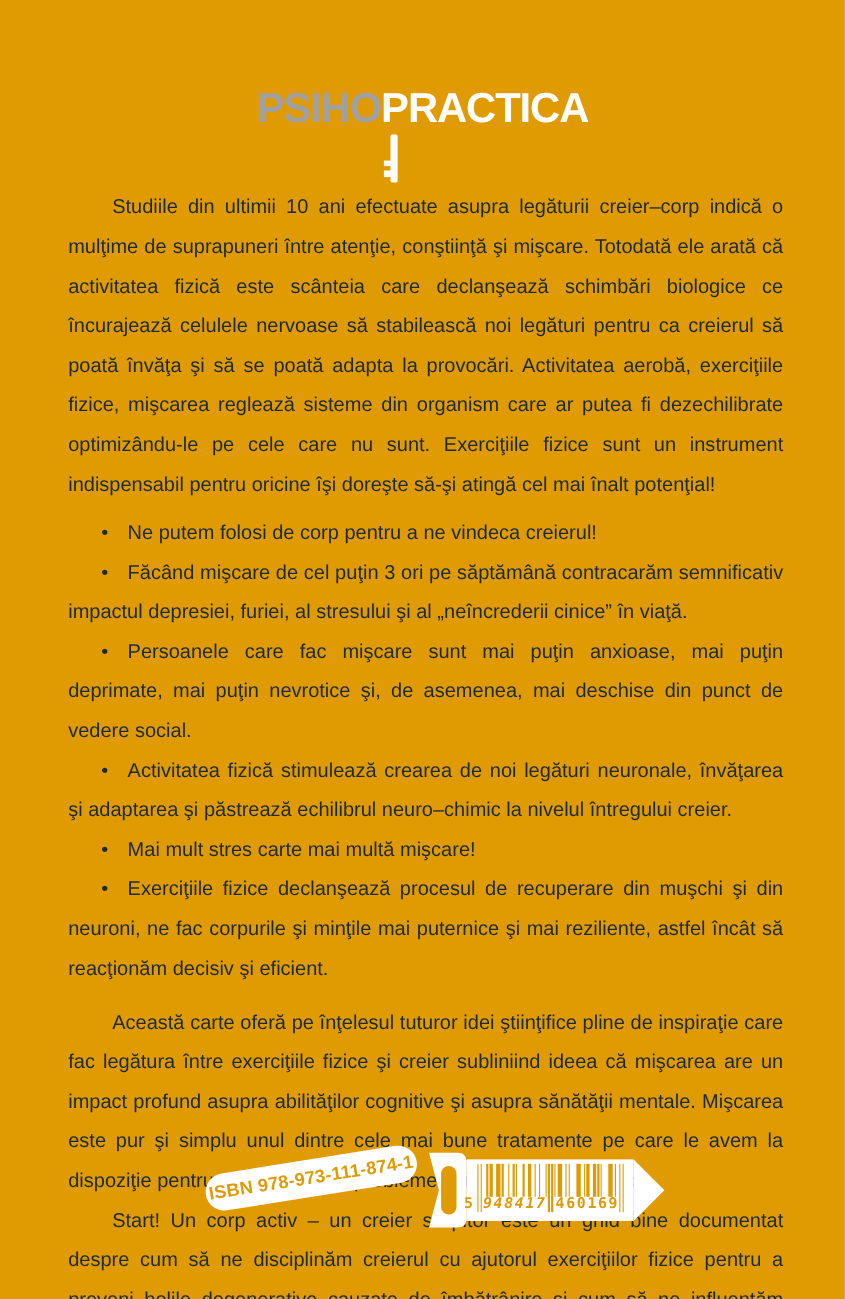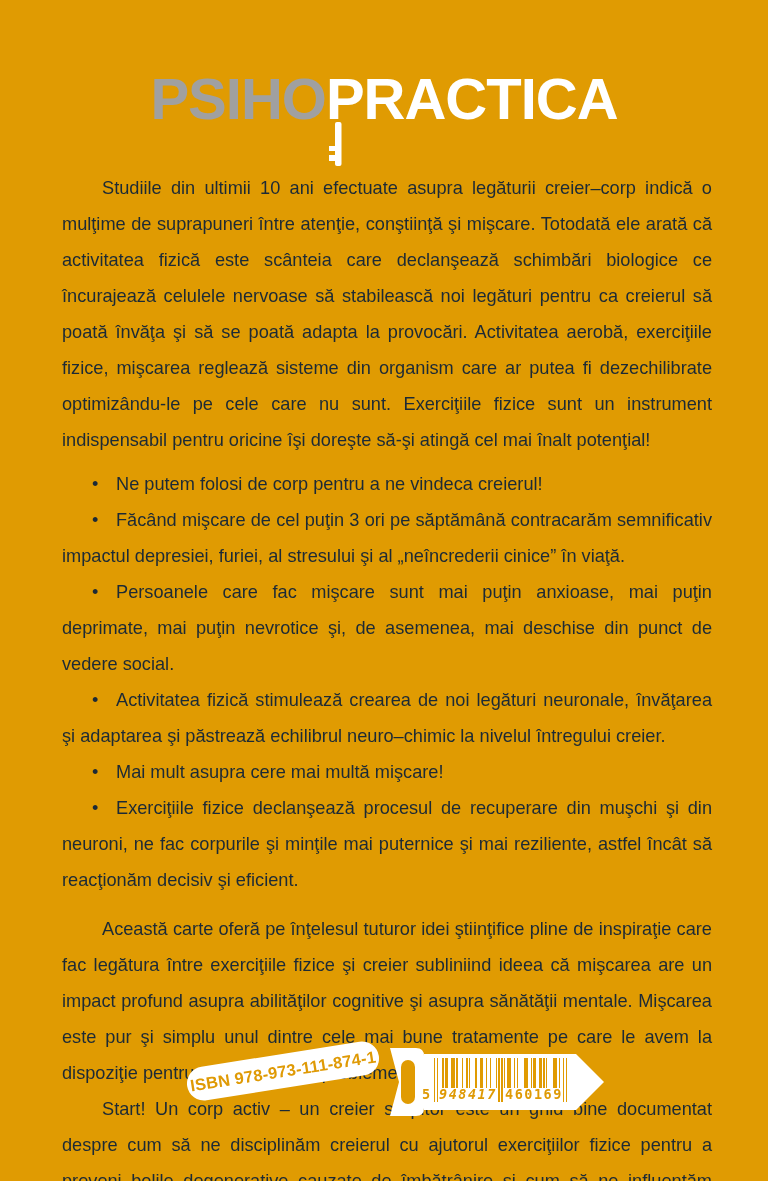--- a/index.html
+++ b/index.html
@@ -13,21 +13,21 @@
   }
 
   
   .logo {
     position: absolute;
     top: 72px;
     left: 0;
     width: 100%;
     text-align: center;
     font-weight: bold;
-    font-size: 58px;
+    font-size: 38px;
     letter-spacing: -1px;
     line-height: 54px;
     white-space: nowrap;
   }
   .logo .psiho { color: #A0A0A0; }
   .logo .practica { color: #FFFFFF; position: relative; display: inline-block; }
   .key-descender {
     position: absolute;
     left: 2px;
     bottom: -42px;
@@ -124,21 +124,21 @@
   </div>
 
   <div class="body-text">
     <p class="para indent">Studiile din ultimii 10 ani efectuate asupra legăturii creier–corp indică o mulţime de suprapuneri între atenţie, conştiinţă şi mişcare. Totodată ele arată că activitatea fizică este scânteia care declanşează schimbări biologice ce încurajează celulele nervoase să stabilească noi legături pentru ca creierul să poată învăţa şi să se poată adapta la provocări. Activitatea aerobă, exerciţiile fizice, mişcarea reglează sisteme din organism care ar putea fi dezechilibrate optimizându-le pe cele care nu sunt. Exerciţiile fizice sunt un instrument indispensabil pentru oricine îşi doreşte să-şi atingă cel mai înalt potenţial!</p>
 
     <div class="bullet-list">
         <div class="bullet-item"><span class="dot">•</span><span>Ne putem folosi de corp pentru a ne vindeca creierul!</span></div>
         <div class="bullet-item"><span class="dot">•</span><span>Făcând mişcare de cel puţin 3 ori pe săptămână contracarăm semnificativ impactul depresiei, furiei, al stresului şi al „neîncrederii cinice” în viaţă.</span></div>
         <div class="bullet-item"><span class="dot">•</span><span>Persoanele care fac mişcare sunt mai puţin anxioase, mai puţin deprimate, mai puţin nevrotice şi, de asemenea, mai deschise din punct de vedere social.</span></div>
         <div class="bullet-item"><span class="dot">•</span><span>Activitatea fizică stimulează crearea de noi legături neuronale, învăţarea şi adaptarea şi păstrează echilibrul neuro–chimic la nivelul întregului creier.</span></div>
-        <div class="bullet-item"><span class="dot">•</span><span>Mai mult asupra cere mai multă mişcare!</span></div>
+        <div class="bullet-item"><span class="dot">•</span><span>Mai mult stres carte mai multă mişcare!</span></div>
         <div class="bullet-item"><span class="dot">•</span><span>Exerciţiile fizice declanşează procesul de recuperare din muşchi şi din neuroni, ne fac corpurile şi minţile mai puternice şi mai reziliente, astfel încât să reacţionăm decisiv şi eficient.</span></div>
       </div>
 
     <p class="para indent p2">Această carte oferă pe înţelesul tuturor idei ştiinţifice pline de inspiraţie care fac legătura între exerciţiile fizice şi creier subliniind ideea că mişcarea are un impact profund asupra abilităţilor cognitive şi asupra sănătăţii mentale. Mişcarea este pur şi simplu unul dintre cele mai bune tratamente pe care le avem la dispoziţie pentru cele mai multe probleme psihiatrice şi fiziologice.</p>
 
     <p class="para indent"><span class="italic">Start! Un corp activ – un creier sclipitor</span><span> este un ghid bine documentat despre cum să ne disciplinăm creierul cu ajutorul exerciţiilor fizice pentru a preveni bolile degenerative cauzate de îmbătrânire şi cum să ne influenţăm biologia dispoziţiei sufleteşti pentru a atinge starea de bine în propria viaţă.</span></p>
   </div>
 
   <div class="isbn-ribbon">
     <span>ISBN 978-973-111-874-1</span>

